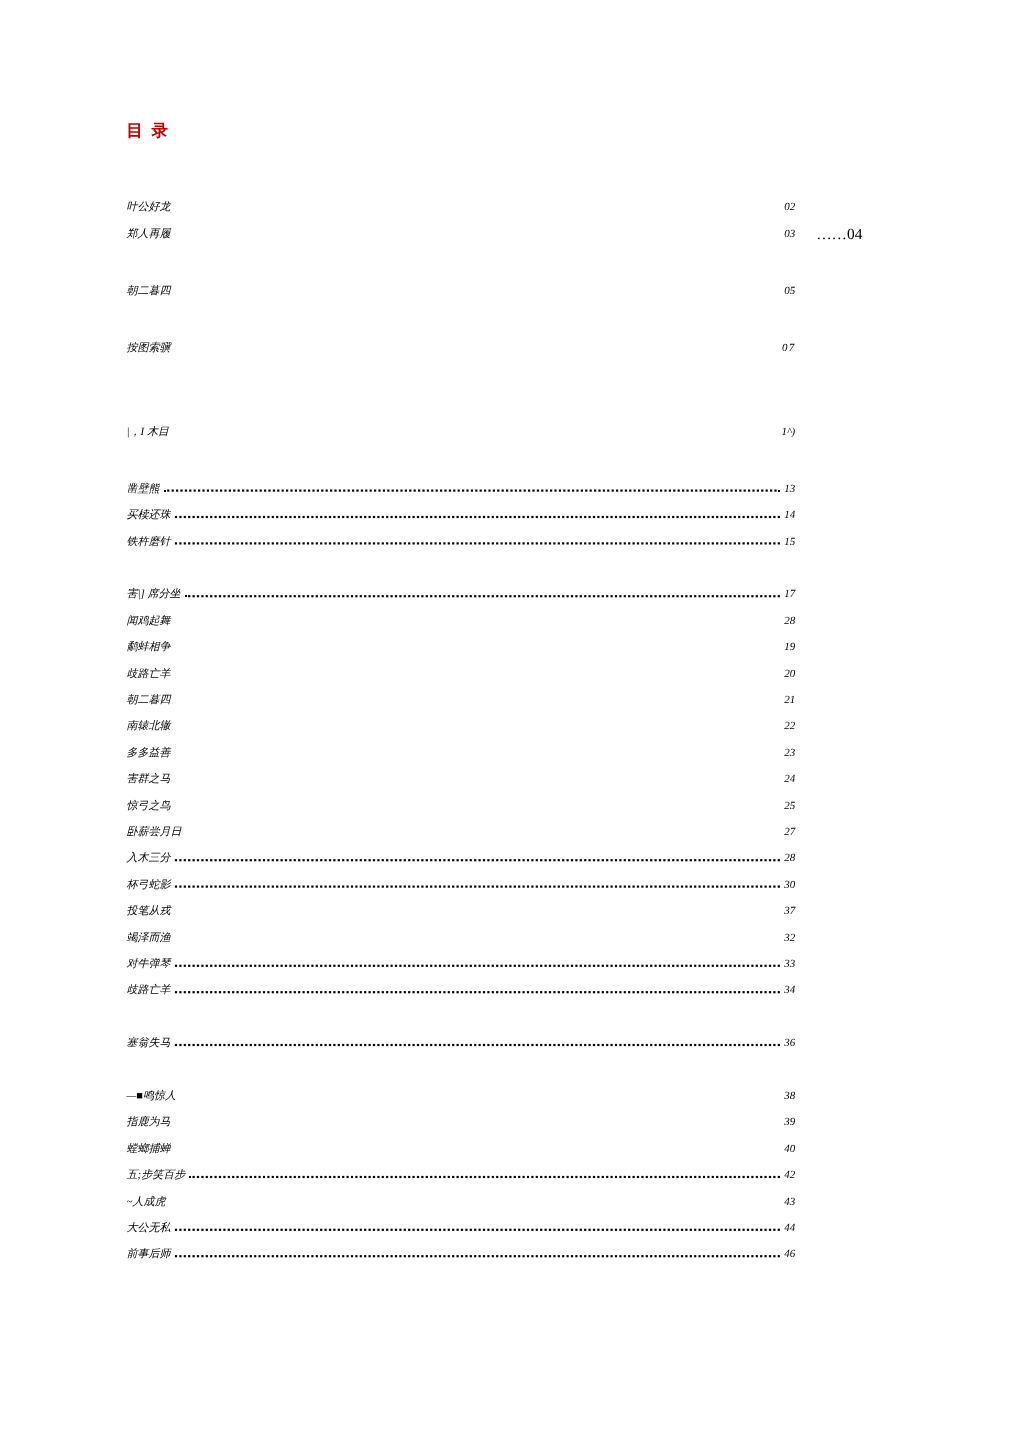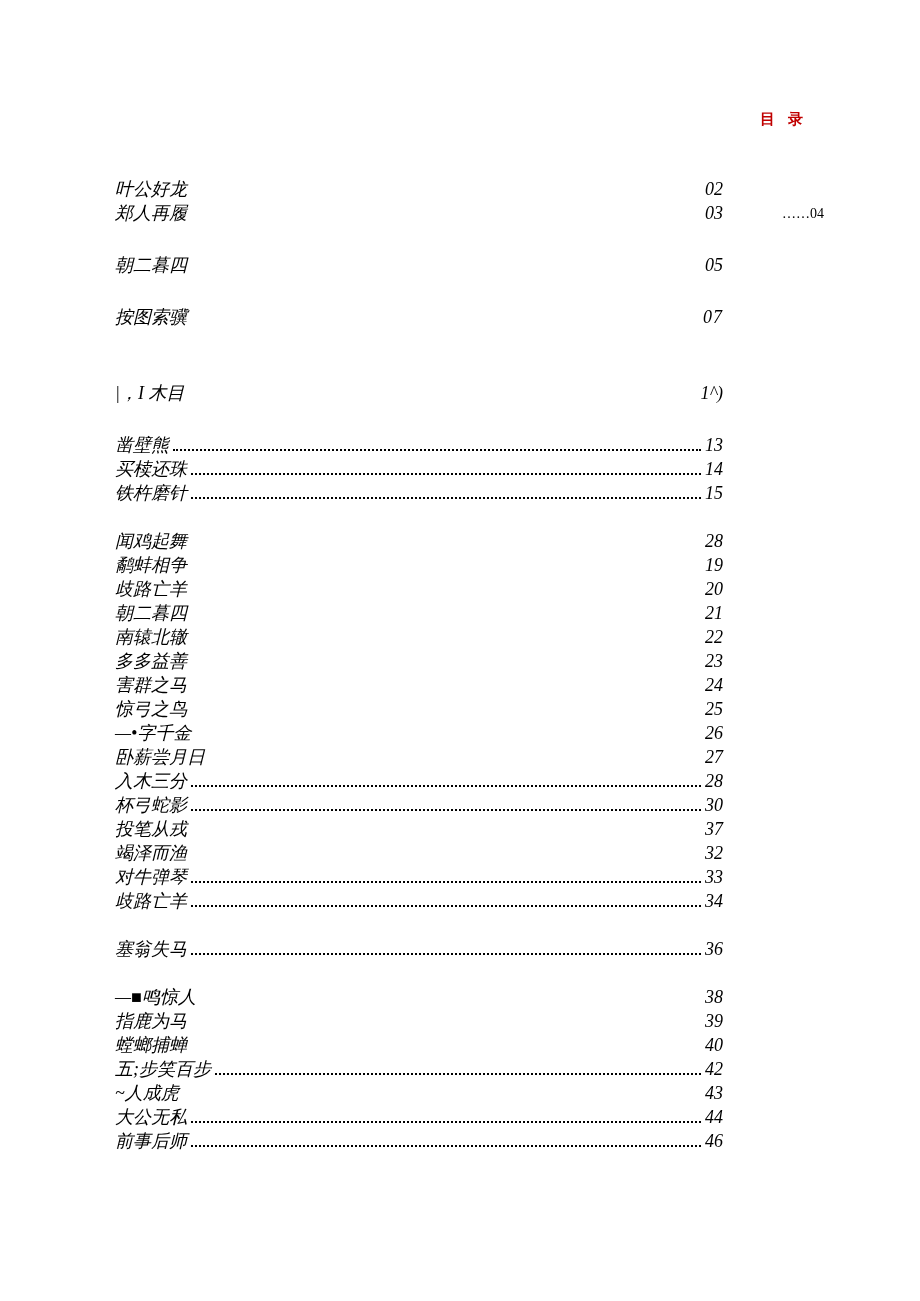--- a/index.html
+++ b/index.html
@@ -12,32 +12,31 @@
       height: 1301px;
       background: #ffffff;
       font-family: "SimSun", "宋体", serif;
       position: relative;
     }
     .page {
       padding: 110px 115px 40px 115px;
       position: relative;
     }
     .title {
-      text-align: right;
+      text-align: left;
       color: #c00000;
       font-weight: bold;
       font-size: 15px;
       letter-spacing: 2px;
       margin-bottom: 48px;
-      font-family: Liberation Mono, monospace;
     }
     .toc-entry {
       display: flex;
       align-items: baseline;
-      font-size: 18px;
+      font-size: 10px;
       line-height: 24px;
       font-style: italic;
       color: #000;
       width: 608px;
     }
     .toc-label {
       white-space: nowrap;
       flex-shrink: 0;
     }
     .toc-filler {
@@ -55,21 +54,21 @@
       height: 24px;
     }
     .gap-med {
       height: 28px;
     }
     .gap-large {
       height: 52px;
     }
     .floating-04 {
       position: absolute;
-      left: 782px;
+      left: 742px;
       top: 206px;
       font-size: 14px;
       color: #000;
     }
     .italic-page {
       letter-spacing: 1px;
     }
   </style>
 </head>
 <body>
@@ -117,20 +116,25 @@
         <span class="toc-filler dotted"></span>
         <span class="toc-page">14</span>
       </div>
       <div class="toc-entry">
         <span class="toc-label">铁杵磨针</span>
         <span class="toc-filler dotted"></span>
         <span class="toc-page">15</span>
       </div>
       <div class="gap-small"></div>
       <div class="toc-entry">
+        <span class="toc-label">害|] 席分坐</span>
+        <span class="toc-filler dotted"></span>
+        <span class="toc-page">17</span>
+      </div>
+      <div class="toc-entry">
         <span class="toc-label">闻鸡起舞</span>
         <span class="toc-filler"></span>
         <span class="toc-page">28</span>
       </div>
       <div class="toc-entry">
         <span class="toc-label">鹬蚌相争</span>
         <span class="toc-filler"></span>
         <span class="toc-page">19</span>
       </div>
       <div class="toc-entry">
@@ -155,25 +159,20 @@
       </div>
       <div class="toc-entry">
         <span class="toc-label">害群之马</span>
         <span class="toc-filler"></span>
         <span class="toc-page">24</span>
       </div>
       <div class="toc-entry">
         <span class="toc-label">惊弓之鸟</span>
         <span class="toc-filler"></span>
         <span class="toc-page">25</span>
-      </div>
-      <div class="toc-entry">
-        <span class="toc-label">—•字千金</span>
-        <span class="toc-filler"></span>
-        <span class="toc-page">26</span>
       </div>
       <div class="toc-entry">
         <span class="toc-label">卧薪尝月日</span>
         <span class="toc-filler"></span>
         <span class="toc-page">27</span>
       </div>
       <div class="toc-entry">
         <span class="toc-label">入木三分</span>
         <span class="toc-filler dotted"></span>
         <span class="toc-page">28</span>

